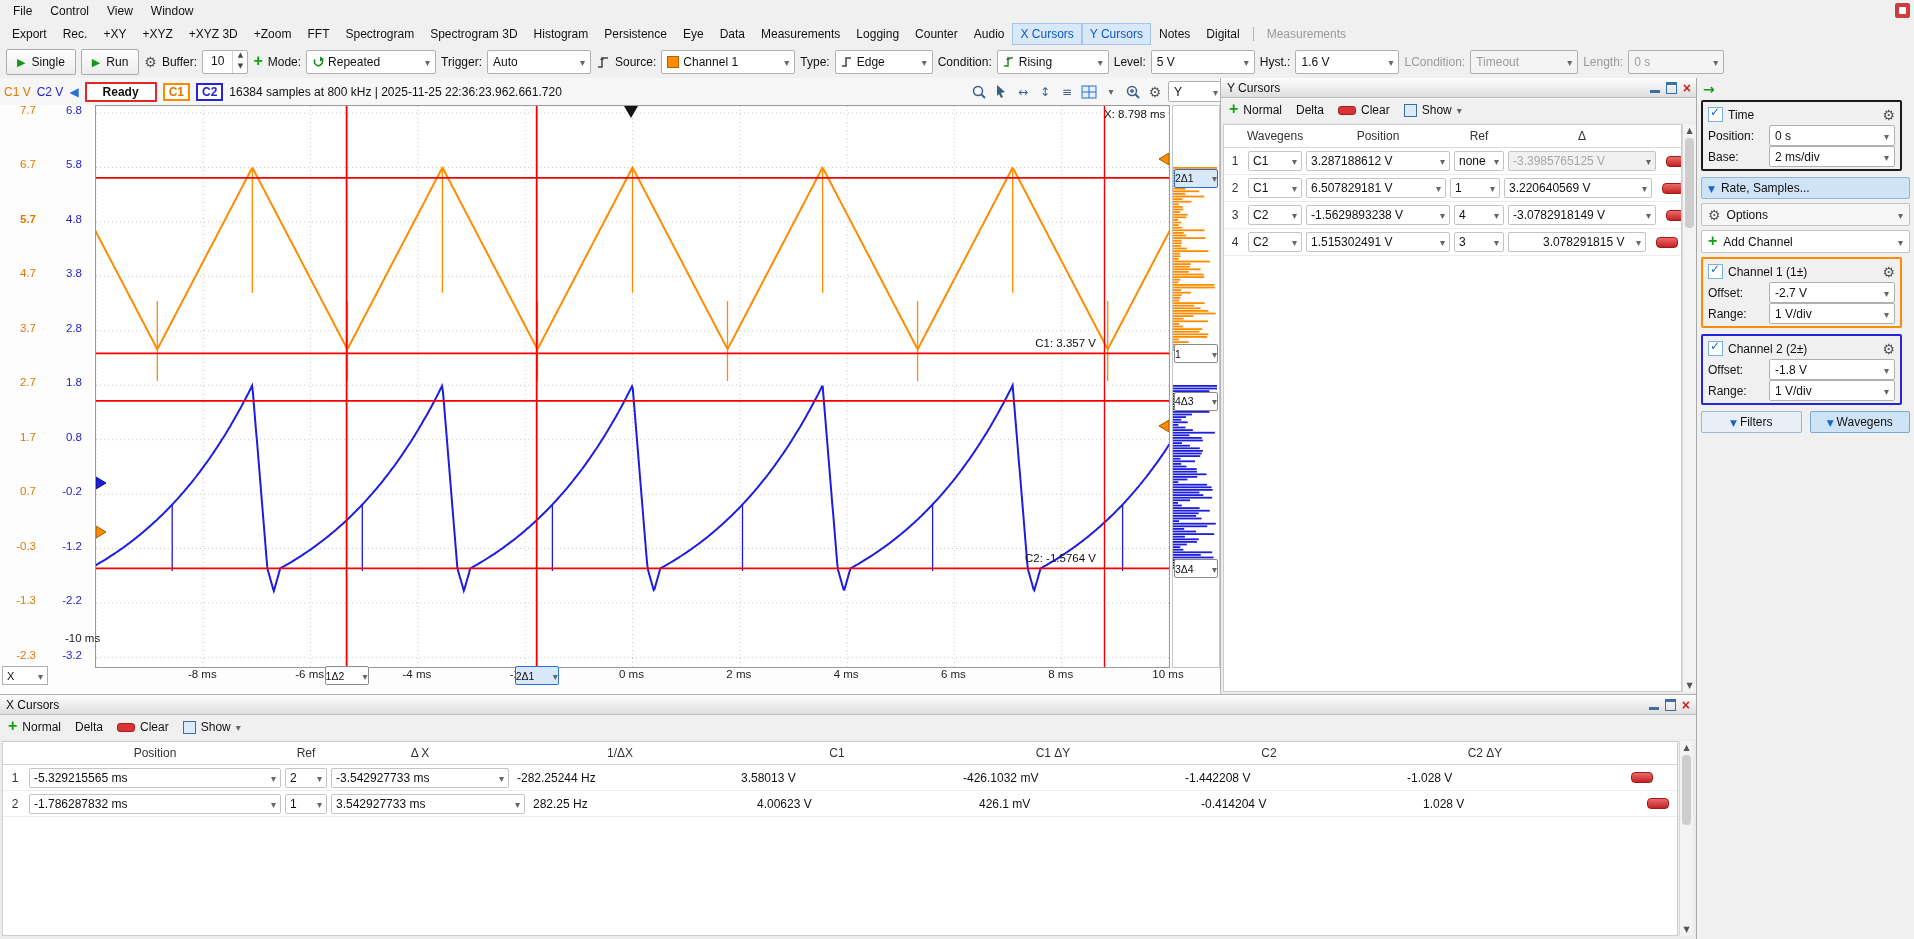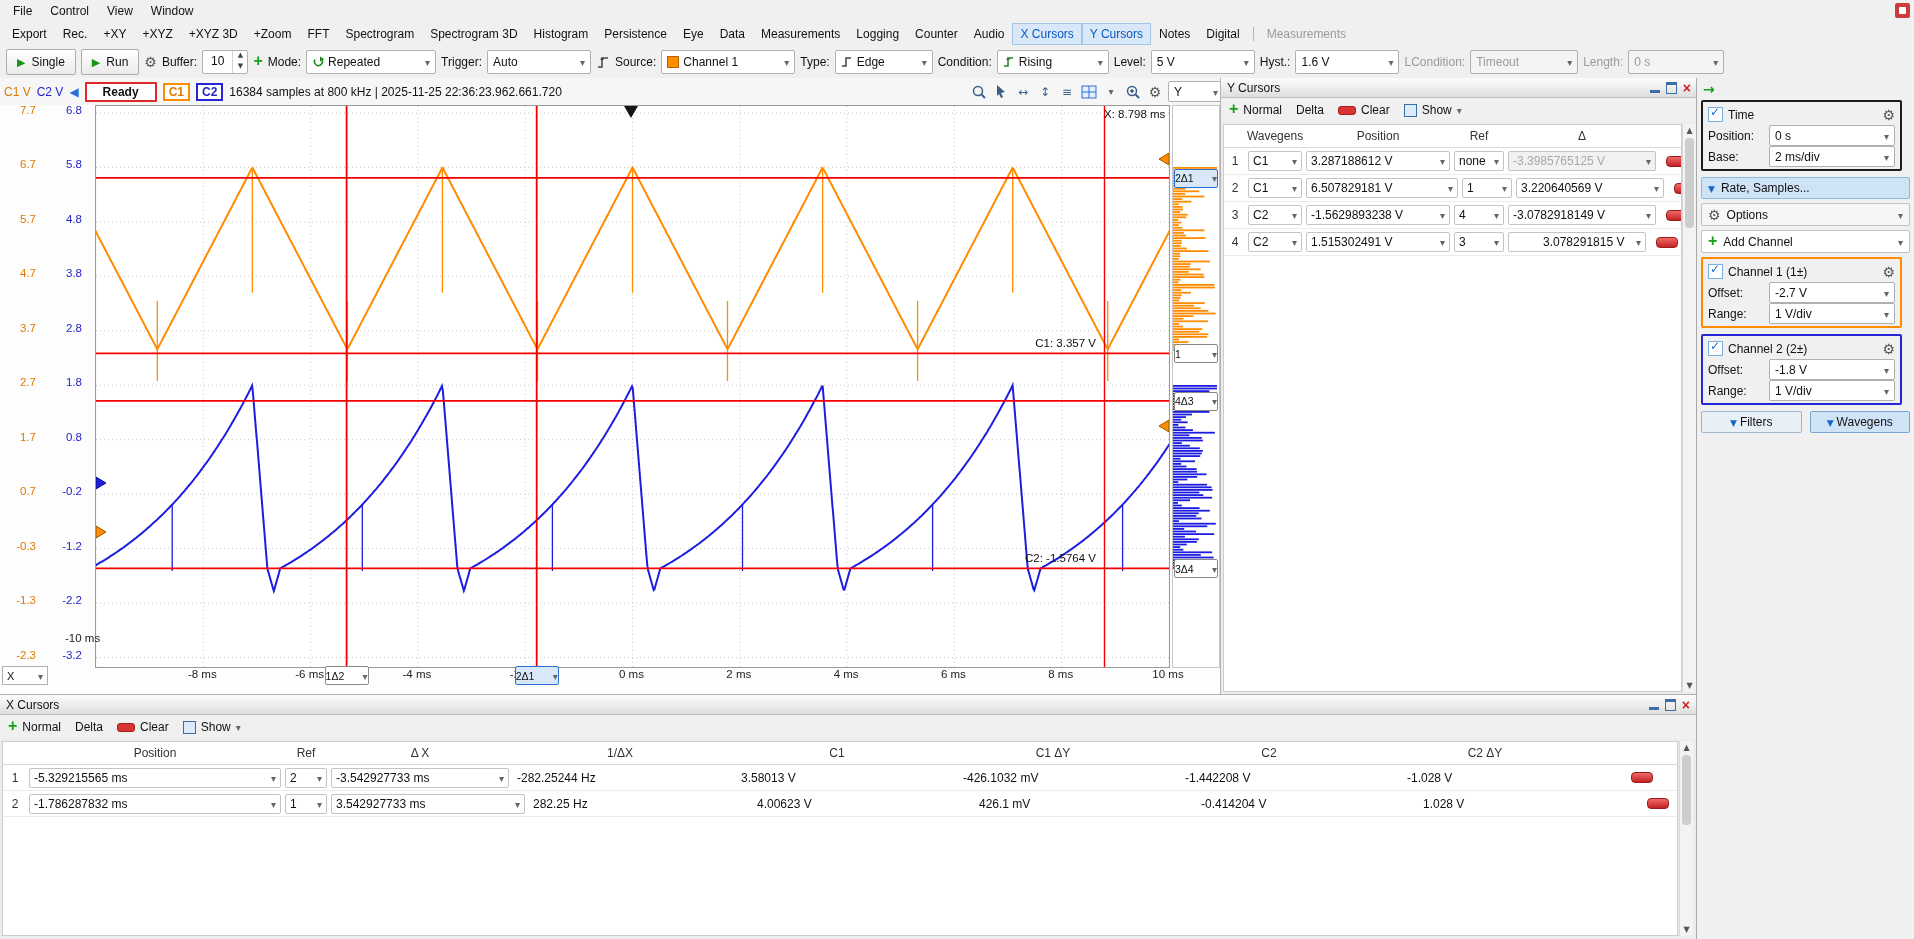--- a/index.html
+++ b/index.html
@@ -468,21 +468,21 @@
   <span class="plotlabel" id="xreadout" style="left:1104px;top:30px;width:110px">X: 8.798 ms</span>
   <span class="plotlabel" style="left:1008px;top:259px;width:88px;text-align:right">C1: 3.357 V</span>
   <span class="plotlabel" style="left:1008px;top:474px;width:88px;text-align:right">C2: -1.5764 V</span>
 
   <div class="xaxiscombo">
     <span>X</span>
       <span class="chev"></span>
   </div>
 <span class="tick c1c" style="left: 0px; width: 36px; text-align: right; top: 26px;">7.7</span>
     <span class="tick c1c" style="left: 0px; width: 36px; text-align: right; top: 80.45px;">6.7</span>
-    <span class="tick c1c" style="left: 0px; width: 36px; text-align: right; top: 134.9px;">5.7</span>
+    <span class="tick c1c" style="left: 0px; width: 36px; text-align: right; top: 134.9px; font-weight: bold;">5.7</span>
     <span class="tick c1c" style="left: 0px; width: 36px; text-align: right; top: 189.35px;">4.7</span>
     <span class="tick c1c" style="left: 0px; width: 36px; text-align: right; top: 243.8px;">3.7</span>
     <span class="tick c1c" style="left: 0px; width: 36px; text-align: right; top: 298.25px;">2.7</span>
     <span class="tick c1c" style="left: 0px; width: 36px; text-align: right; top: 352.7px;">1.7</span>
     <span class="tick c1c" style="left: 0px; width: 36px; text-align: right; top: 407.15px;">0.7</span>
     <span class="tick c1c" style="left: 0px; width: 36px; text-align: right; top: 461.6px;">-0.3</span>
     <span class="tick c1c" style="left: 0px; width: 36px; text-align: right; top: 516.05px;">-1.3</span>
     <span class="tick c1c" style="left: 0px; width: 36px; text-align: right; top: 570.5px;">-2.3</span>
     <span class="tick c2c" style="left: 42px; width: 40px; text-align: right; top: 26px;">6.8</span>
     <span class="tick c2c" style="left: 42px; width: 40px; text-align: right; top: 80.45px;">5.8</span>
@@ -571,21 +571,21 @@
             <span class="chev"></span>
           </div>
           <div class="dashbtn"></div>
         </div>
         <div class="trow" style="height: 26px;">
           <div class="rownum" style="width: 22px;">2</div>
           <div class="mcombo" style="width: 54px;">
             <span>C1</span>
             <span class="chev"></span>
           </div>
-          <div class="mcombo" style="width: 152px;">
+          <div class="mcombo" style="width: 140px;">
             <span>6.507829181 V</span>
             <span class="chev"></span>
           </div>
           <div class="mcombo" style="width: 50px;">
             <span>1</span>
             <span class="chev"></span>
           </div>
           <div class="mcombo" style="width: 148px;">
             <span>3.220640569 V</span>
             <span class="chev"></span>

